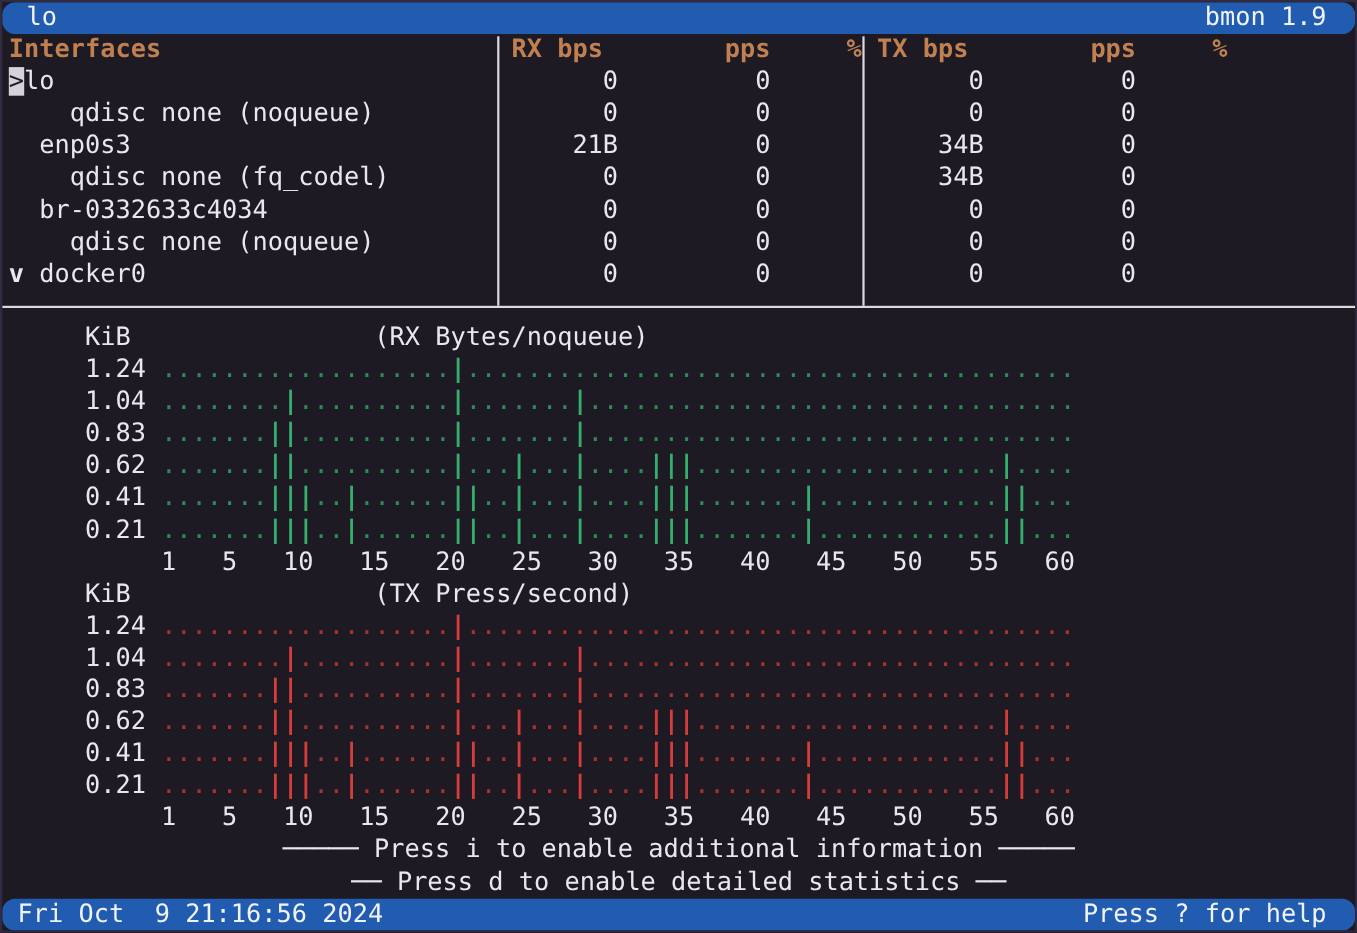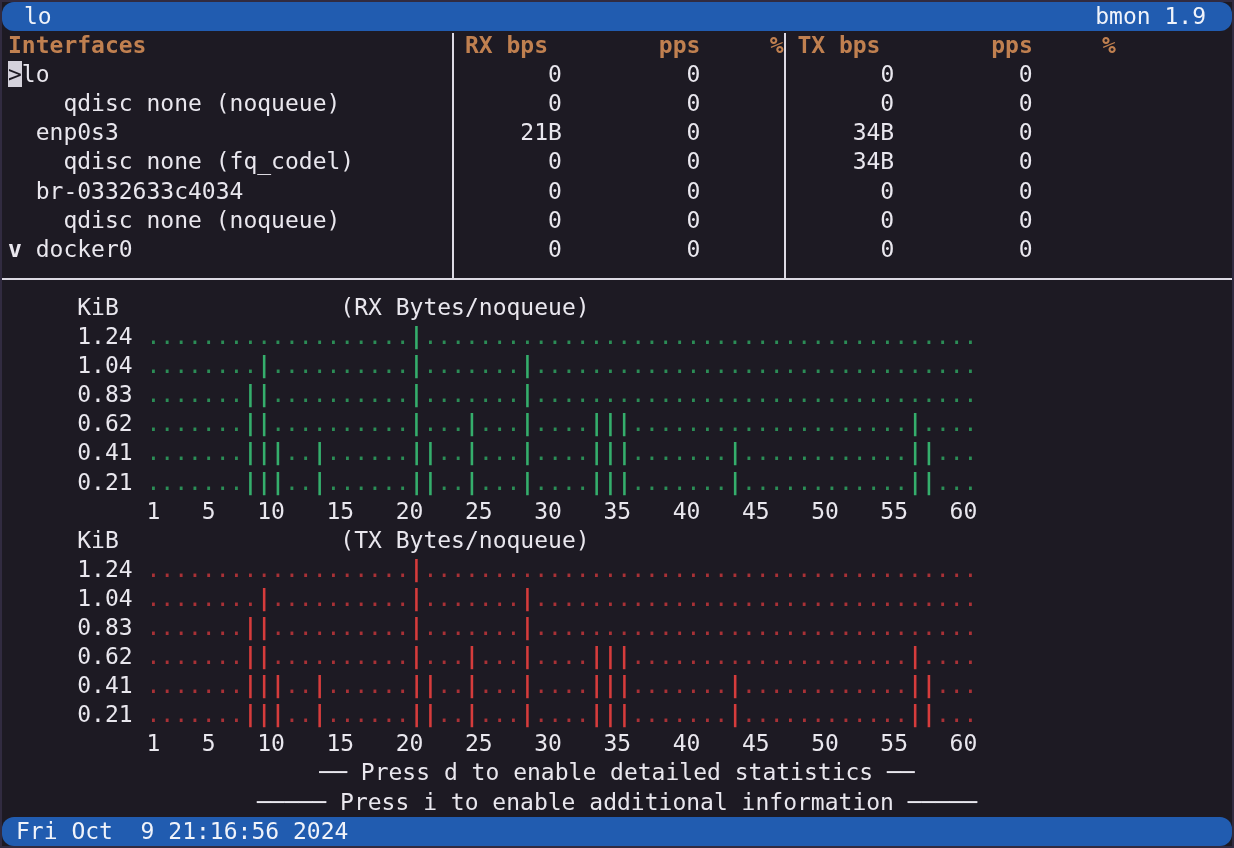--- a/index.html
+++ b/index.html
@@ -61,33 +61,34 @@
       <div class="row">     KiB                (RX Bytes/noqueue)</div>
       <div class="row">     1.24 <span style="color:#2b8d56">...................</span><span style="color:#35ae6c;font-weight:bold">|</span><span style="color:#2b8d56">........................................</span></div>
       <div class="row">     1.04 <span style="color:#2b8d56">........</span><span style="color:#35ae6c;font-weight:bold">|</span><span style="color:#2b8d56">..........</span><span style="color:#35ae6c;font-weight:bold">|</span><span style="color:#2b8d56">.......</span><span style="color:#35ae6c;font-weight:bold">|</span><span style="color:#2b8d56">................................</span></div>
       <div class="row">     0.83 <span style="color:#2b8d56">.......</span><span style="color:#35ae6c;font-weight:bold">||</span><span style="color:#2b8d56">..........</span><span style="color:#35ae6c;font-weight:bold">|</span><span style="color:#2b8d56">.......</span><span style="color:#35ae6c;font-weight:bold">|</span><span style="color:#2b8d56">................................</span></div>
       <div class="row">     0.62 <span style="color:#2b8d56">.......</span><span style="color:#35ae6c;font-weight:bold">||</span><span style="color:#2b8d56">..........</span><span style="color:#35ae6c;font-weight:bold">|</span><span style="color:#2b8d56">...</span><span style="color:#35ae6c;font-weight:bold">|</span><span style="color:#2b8d56">...</span><span style="color:#35ae6c;font-weight:bold">|</span><span style="color:#2b8d56">....</span><span style="color:#35ae6c;font-weight:bold">|||</span><span style="color:#2b8d56">....................</span><span style="color:#35ae6c;font-weight:bold">|</span><span style="color:#2b8d56">....</span></div>
       <div class="row">     0.41 <span style="color:#2b8d56">.......</span><span style="color:#35ae6c;font-weight:bold">|||</span><span style="color:#2b8d56">..</span><span style="color:#35ae6c;font-weight:bold">|</span><span style="color:#2b8d56">......</span><span style="color:#35ae6c;font-weight:bold">||</span><span style="color:#2b8d56">..</span><span style="color:#35ae6c;font-weight:bold">|</span><span style="color:#2b8d56">...</span><span style="color:#35ae6c;font-weight:bold">|</span><span style="color:#2b8d56">....</span><span style="color:#35ae6c;font-weight:bold">|||</span><span style="color:#2b8d56">.......</span><span style="color:#35ae6c;font-weight:bold">|</span><span style="color:#2b8d56">............</span><span style="color:#35ae6c;font-weight:bold">||</span><span style="color:#2b8d56">...</span></div>
       <div class="row">     0.21 <span style="color:#2b8d56">.......</span><span style="color:#35ae6c;font-weight:bold">|||</span><span style="color:#2b8d56">..</span><span style="color:#35ae6c;font-weight:bold">|</span><span style="color:#2b8d56">......</span><span style="color:#35ae6c;font-weight:bold">||</span><span style="color:#2b8d56">..</span><span style="color:#35ae6c;font-weight:bold">|</span><span style="color:#2b8d56">...</span><span style="color:#35ae6c;font-weight:bold">|</span><span style="color:#2b8d56">....</span><span style="color:#35ae6c;font-weight:bold">|||</span><span style="color:#2b8d56">.......</span><span style="color:#35ae6c;font-weight:bold">|</span><span style="color:#2b8d56">............</span><span style="color:#35ae6c;font-weight:bold">||</span><span style="color:#2b8d56">...</span></div>
       <div class="row">          1   5   10   15   20   25   30   35   40   45   50   55   60</div>
     </div>
   <div id="tx-graph">
-      <div class="row">     KiB                (TX Bytes/noqueue)</div>
+      <div class="row">     KiB                (TX Press/second)</div>
       <div class="row">     1.24 <span style="color:#a93136">...................</span><span style="color:#d63c3c;font-weight:bold">|</span><span style="color:#a93136">........................................</span></div>
       <div class="row">     1.04 <span style="color:#a93136">........</span><span style="color:#d63c3c;font-weight:bold">|</span><span style="color:#a93136">..........</span><span style="color:#d63c3c;font-weight:bold">|</span><span style="color:#a93136">.......</span><span style="color:#d63c3c;font-weight:bold">|</span><span style="color:#a93136">................................</span></div>
       <div class="row">     0.83 <span style="color:#a93136">.......</span><span style="color:#d63c3c;font-weight:bold">||</span><span style="color:#a93136">..........</span><span style="color:#d63c3c;font-weight:bold">|</span><span style="color:#a93136">.......</span><span style="color:#d63c3c;font-weight:bold">|</span><span style="color:#a93136">................................</span></div>
       <div class="row">     0.62 <span style="color:#a93136">.......</span><span style="color:#d63c3c;font-weight:bold">||</span><span style="color:#a93136">..........</span><span style="color:#d63c3c;font-weight:bold">|</span><span style="color:#a93136">...</span><span style="color:#d63c3c;font-weight:bold">|</span><span style="color:#a93136">...</span><span style="color:#d63c3c;font-weight:bold">|</span><span style="color:#a93136">....</span><span style="color:#d63c3c;font-weight:bold">|||</span><span style="color:#a93136">....................</span><span style="color:#d63c3c;font-weight:bold">|</span><span style="color:#a93136">....</span></div>
       <div class="row">     0.41 <span style="color:#a93136">.......</span><span style="color:#d63c3c;font-weight:bold">|||</span><span style="color:#a93136">..</span><span style="color:#d63c3c;font-weight:bold">|</span><span style="color:#a93136">......</span><span style="color:#d63c3c;font-weight:bold">||</span><span style="color:#a93136">..</span><span style="color:#d63c3c;font-weight:bold">|</span><span style="color:#a93136">...</span><span style="color:#d63c3c;font-weight:bold">|</span><span style="color:#a93136">....</span><span style="color:#d63c3c;font-weight:bold">|||</span><span style="color:#a93136">.......</span><span style="color:#d63c3c;font-weight:bold">|</span><span style="color:#a93136">............</span><span style="color:#d63c3c;font-weight:bold">||</span><span style="color:#a93136">...</span></div>
       <div class="row">     0.21 <span style="color:#a93136">.......</span><span style="color:#d63c3c;font-weight:bold">|||</span><span style="color:#a93136">..</span><span style="color:#d63c3c;font-weight:bold">|</span><span style="color:#a93136">......</span><span style="color:#d63c3c;font-weight:bold">||</span><span style="color:#a93136">..</span><span style="color:#d63c3c;font-weight:bold">|</span><span style="color:#a93136">...</span><span style="color:#d63c3c;font-weight:bold">|</span><span style="color:#a93136">....</span><span style="color:#d63c3c;font-weight:bold">|||</span><span style="color:#a93136">.......</span><span style="color:#d63c3c;font-weight:bold">|</span><span style="color:#a93136">............</span><span style="color:#d63c3c;font-weight:bold">||</span><span style="color:#a93136">...</span></div>
       <div class="row">          1   5   10   15   20   25   30   35   40   45   50   55   60</div>
     </div>
 
+  <div class="row center">───── Press i to enable additional information ─────</div>
   <div class="row center">── Press d to enable detailed statistics ──</div>
-  <div class="row center">───── Press i to enable additional information ─────</div>
 
   <div class="row statusbar">
     <span>Fri Oct  9 21:16:56 2024</span>
+    <span>Press ? for help</span>
   </div>
 
   <div class="vline" id="vline-rx"></div>
   <div class="vline" id="vline-tx"></div>
   <div class="hline"></div>
 </div>
 
 </body></html>

